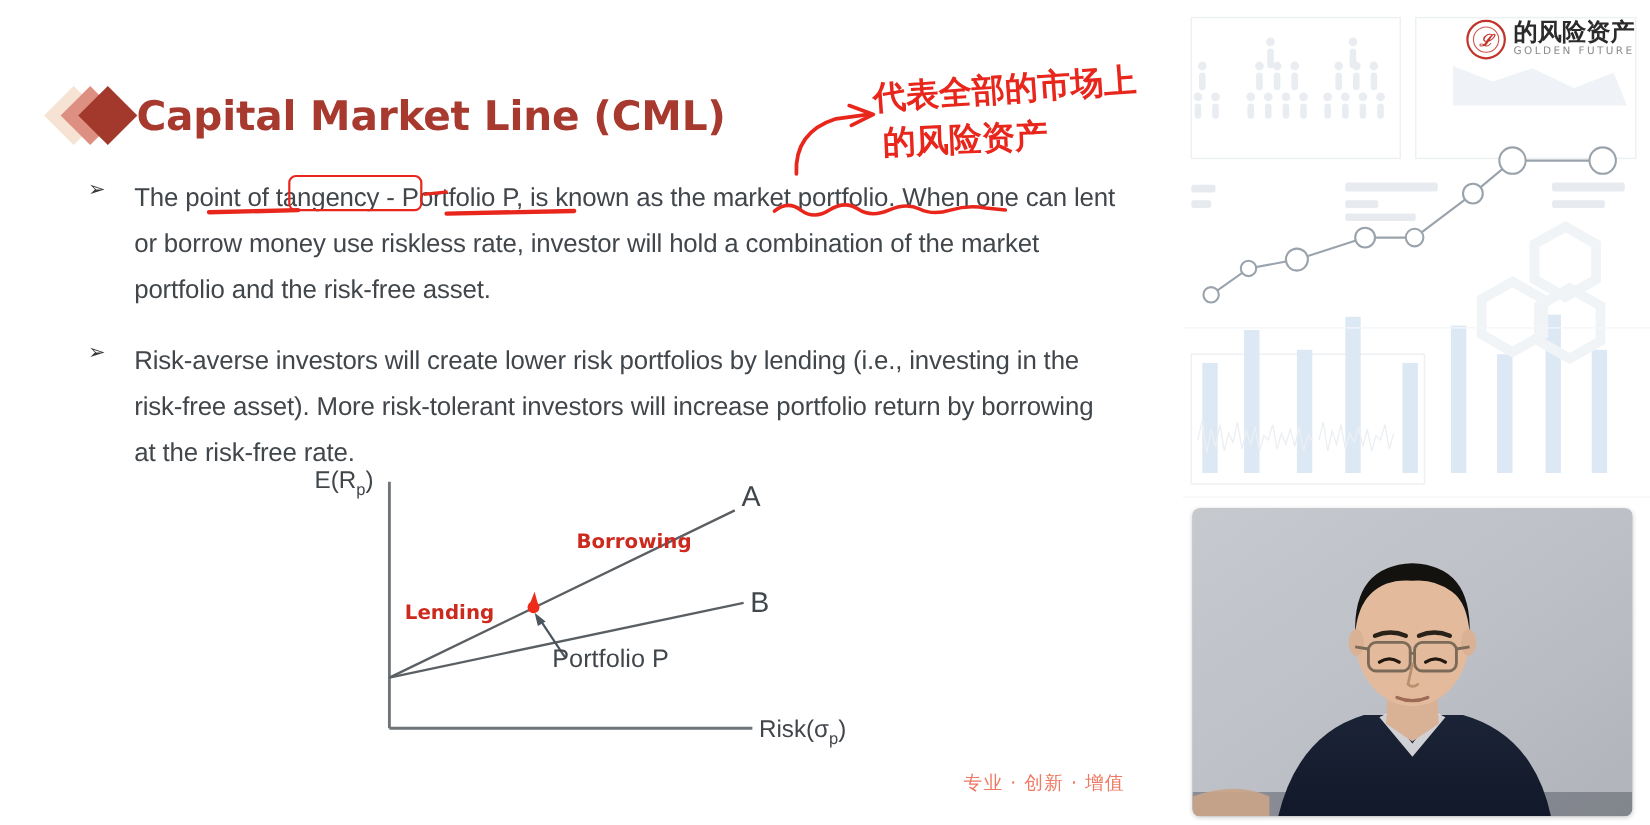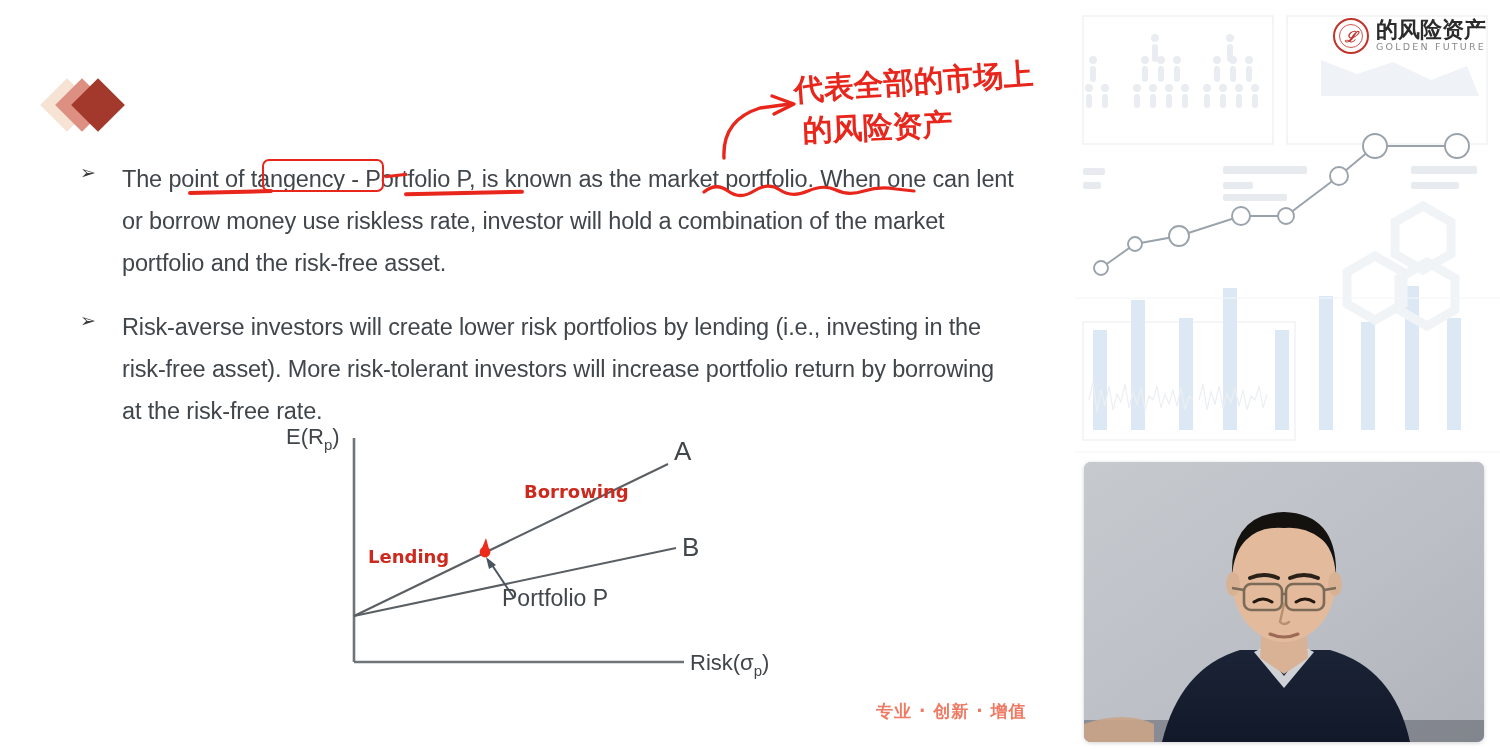--- a/index.html
+++ b/index.html
@@ -87,21 +87,21 @@
   }
   #hand-note .l2 { display:block; margin-left: 6px; transform: rotate(1.5deg); }
 
   
   #diagram { position: absolute; left: 276px; top: 420px; width: 520px; height: 265px; }
   #diagram svg { display: block; }
 
   
   #footer-tag {
     position: absolute; left: 876px; top: 700px;
-    font-size: 17px; font-weight: bold; color: #ef7a63;
+    font-size: 17px; font-weight: normal; color: #ef7a63;
     font-family: "DejaVu Sans", sans-serif; letter-spacing: 1px;
   }
 
   
   #right-panel {
     position: absolute; left: 1075px; top: 0;
     width: 425px; height: 750px;
     background: #ffffff;
     overflow: hidden;
   }
@@ -151,20 +151,21 @@
 <div id="screen">
 
   <div id="slide">
 
     <div id="title-row">
       <div class="diamond-stack">
         <div class="diamond d1"></div>
         <div class="diamond d2"></div>
         <div class="diamond d3"></div>
       </div>
+      <div id="page-title">Capital Market Line (CML)</div>
     </div>
 
     <div id="bullets">
       <div class="bullet">
         <span class="bullet-mark">➢</span>
         <span class="bullet-text">The point of tangency - Portfolio P, is known as the market portfolio. When one can lent or borrow money use riskless rate, investor will hold a combination of the market portfolio and the risk-free asset.</span>
       </div>
       <div class="bullet">
         <span class="bullet-mark">➢</span>
         <span class="bullet-text">Risk-averse investors will create lower risk portfolios by lending (i.e., investing in the risk-free asset). More risk-tolerant investors will increase portfolio return by borrowing at the risk-free rate.</span>

